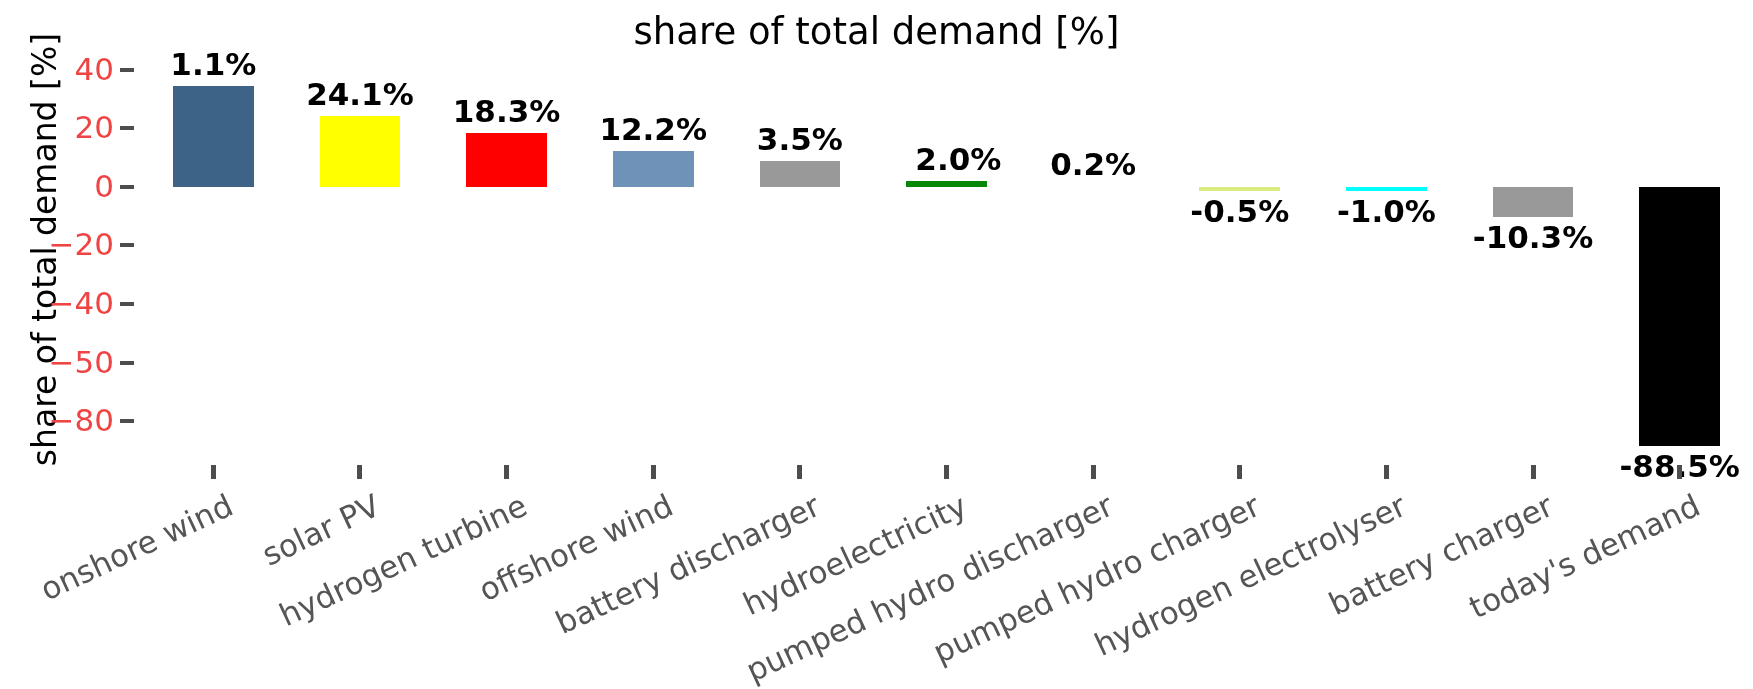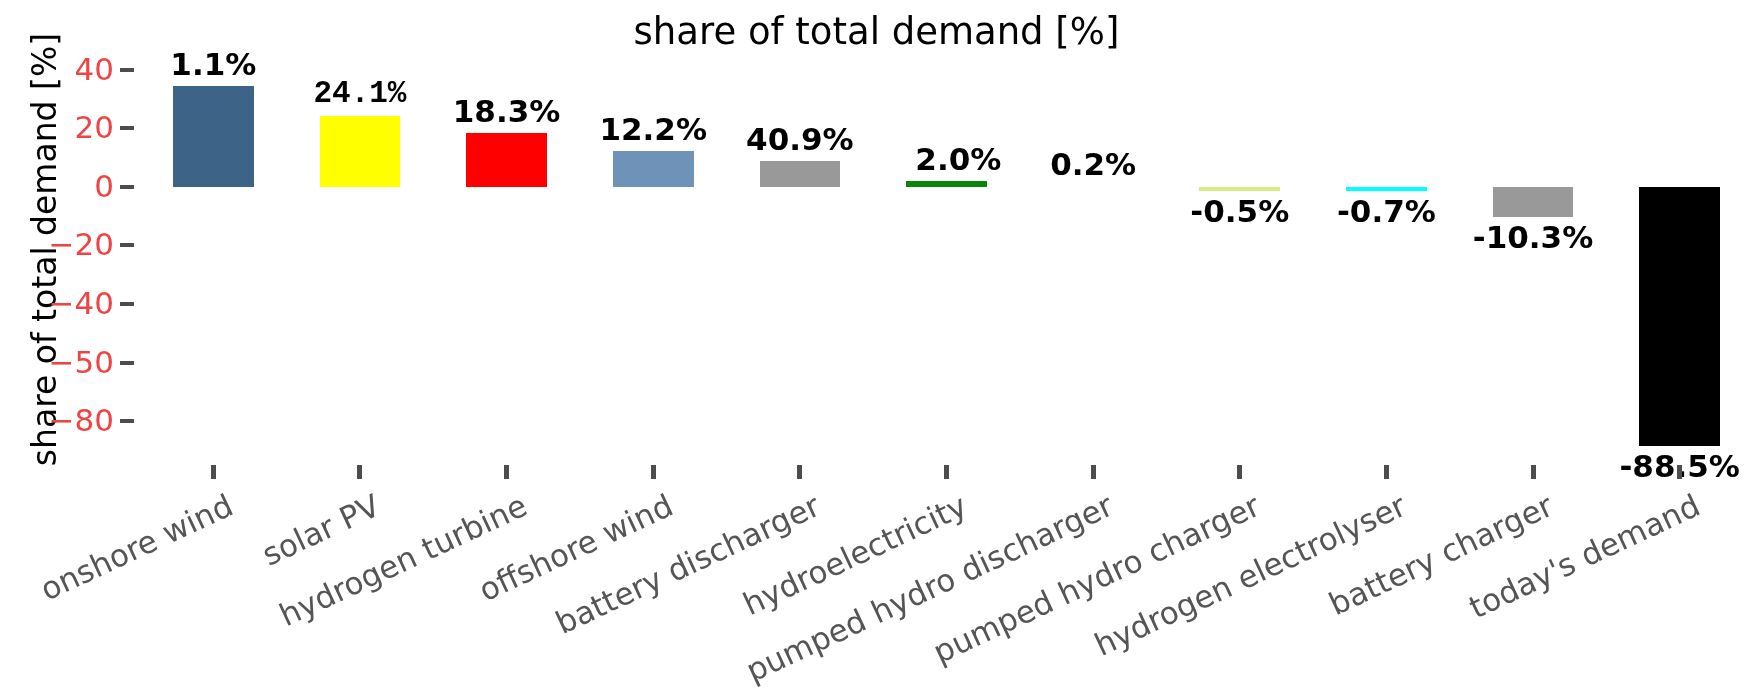--- a/index.html
+++ b/index.html
@@ -147,34 +147,34 @@
         </div>
         <div class="ytick-row" style="top: 366.071px; left: -140px;">
           <div class="ytick-label">−80</div>
           <div class="ytick-mark"></div>
         </div>
       </div>
     <div id="bars">
         <div class="bar" style="left: 32.9932px; top: 30.75px; width: 80.65px; height: 101.036px; background: rgb(61, 99, 134);"></div>
         <div class="bar-value" style="width: 190.627px; left: -21.9955px; top: -9.25px;">1.1%</div>
         <div class="bar" style="left: 179.63px; top: 61.2071px; width: 80.65px; height: 70.5786px; background: rgb(255, 255, 0);"></div>
-        <div class="bar-value" style="width: 190.627px; left: 124.641px; top: 21.2071px; font-family: Liberation Mono, monospace;">24.1%</div>
+        <div class="bar-value" style="width: 190.627px; left: 124.641px; top: 21.2071px;">24.1%</div>
         <div class="bar" style="left: 326.266px; top: 78.1929px; width: 80.65px; height: 53.5929px; background: rgb(254, 0, 0);"></div>
         <div class="bar-value" style="width: 190.627px; left: 271.277px; top: 38.1929px;">18.3%</div>
         <div class="bar" style="left: 472.902px; top: 96.0571px; width: 80.65px; height: 35.7286px; background: rgb(110, 146, 184);"></div>
         <div class="bar-value" style="width: 190.627px; left: 417.914px; top: 56.0571px;">12.2%</div>
         <div class="bar" style="left: 619.539px; top: 106.014px; width: 80.65px; height: 25.7714px; background: rgb(153, 153, 153);"></div>
-        <div class="bar-value" style="width: 190.627px; left: 564.55px; top: 66.0143px;">40.9%</div>
+        <div class="bar-value" style="width: 190.627px; left: 564.55px; top: 66.0143px;">3.5%</div>
         <div class="bar" style="left: 766.175px; top: 125.929px; width: 80.65px; height: 5.85714px; background: rgb(6, 135, 8);"></div>
         <div class="bar-value" style="width: 190.627px; left: 723px; top: 85.9286px;">2.0%</div>
         <div class="bar-value" style="width: 190.627px; left: 857.823px; top: 91.2px;">0.2%</div>
         <div class="bar" style="left: 1059.45px; top: 131.786px; width: 80.65px; height: 4px; background: rgb(219, 235, 128);"></div>
         <div class="bar-value" style="width: 190.627px; left: 1004.46px; top: 137.786px;">-0.5%</div>
         <div class="bar" style="left: 1206.08px; top: 131.786px; width: 80.65px; height: 4px; background: rgb(0, 255, 255);"></div>
-        <div class="bar-value" style="width: 190.627px; left: 1151.1px; top: 137.786px;">-0.7%</div>
+        <div class="bar-value" style="width: 190.627px; left: 1151.1px; top: 137.786px;">-1.0%</div>
         <div class="bar" style="left: 1352.72px; top: 131.786px; width: 80.65px; height: 30.1643px; background: rgb(153, 153, 153);"></div>
         <div class="bar-value" style="width: 190.627px; left: 1297.73px; top: 163.95px;">-10.3%</div>
         <div class="bar" style="left: 1499.36px; top: 131.786px; width: 80.65px; height: 259.179px; background: rgb(0, 0, 0);"></div>
         <div class="bar-value" style="width: 190.627px; left: 1444.37px; top: 392.964px;">-88.5%</div>
       </div>
     <div id="xticks">
         <div class="xtick-mark" style="left: 70.8182px; top: 410px;"></div>
         <div class="xtick-label" style="left: -316.682px; width: 400px; top: 432px;">onshore wind</div>
         <div class="xtick-mark" style="left: 217.455px; top: 410px;"></div>
         <div class="xtick-label" style="left: -170.045px; width: 400px; top: 432px;">solar PV</div>

